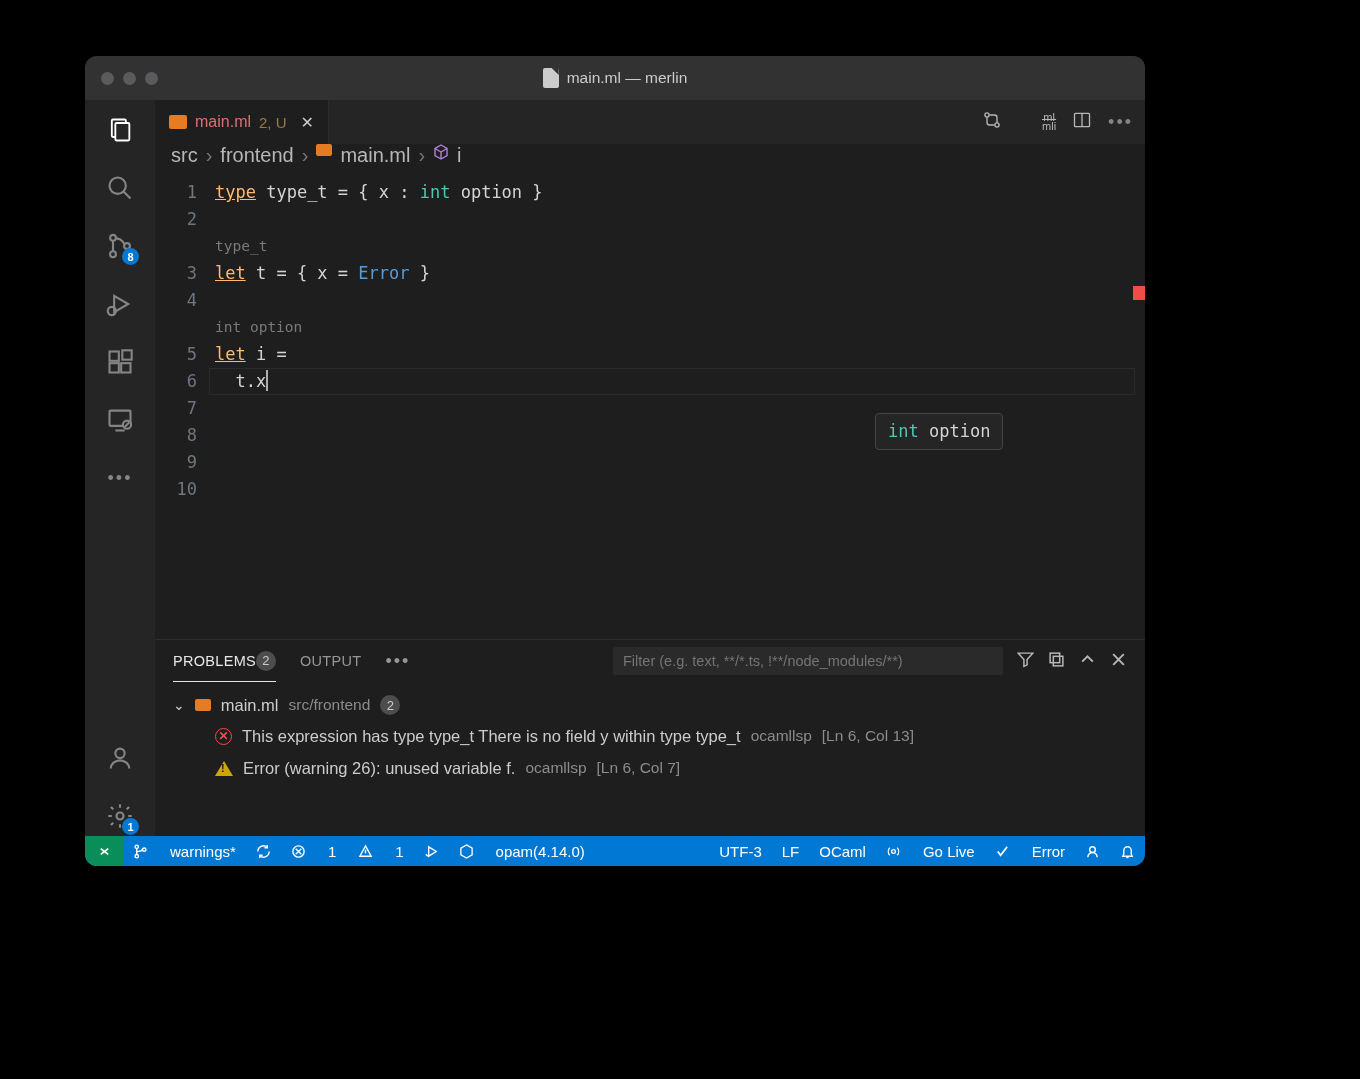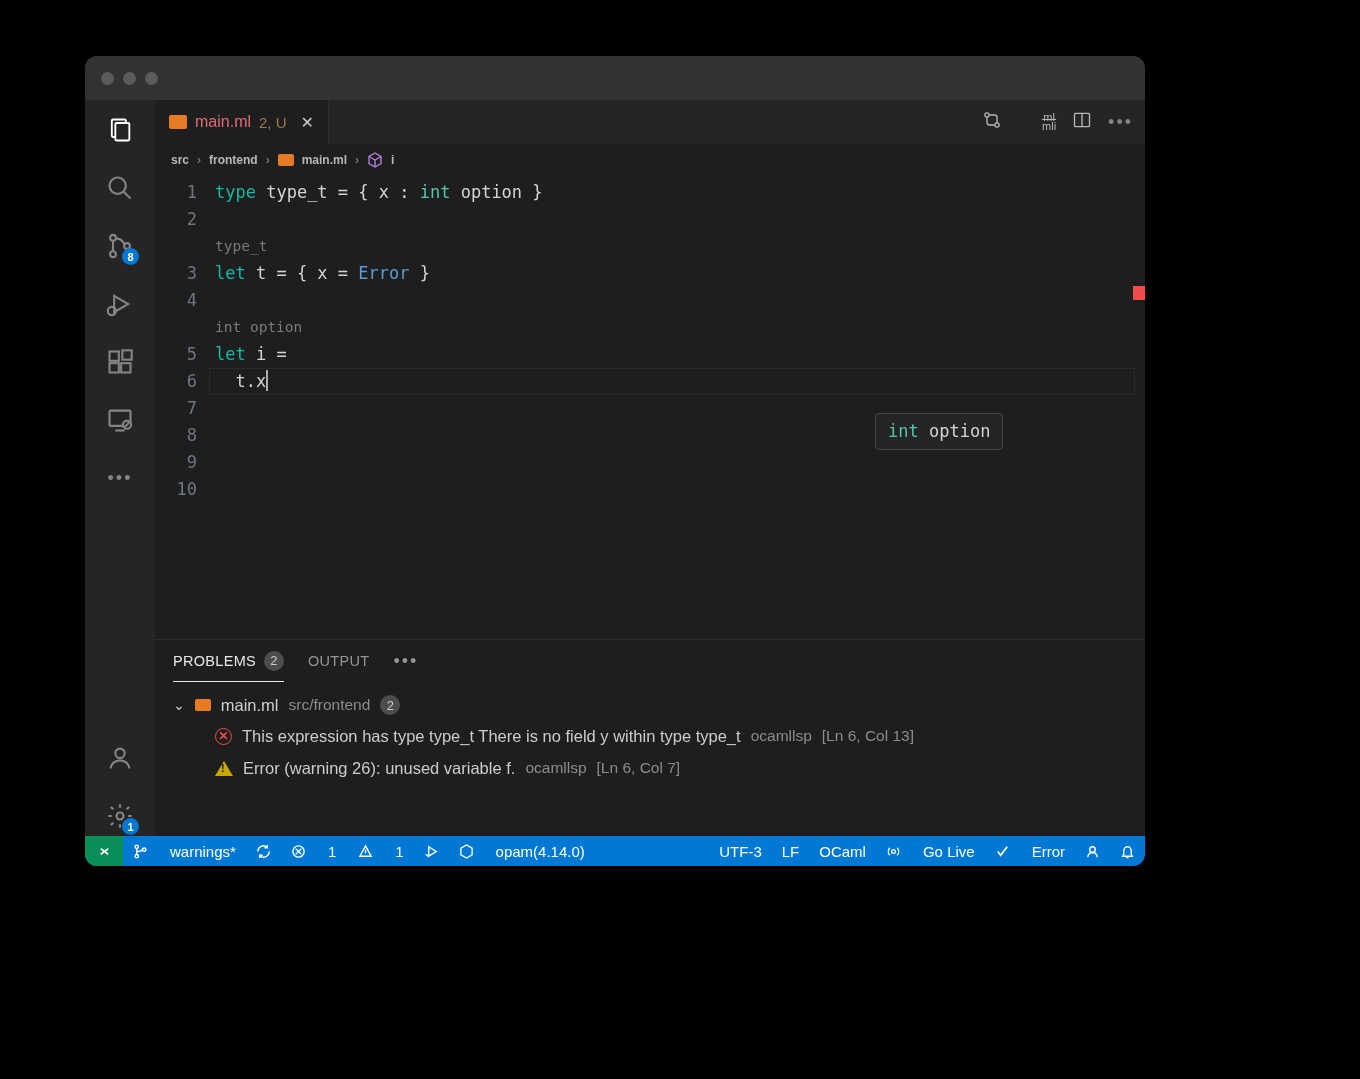--- a/index.html
+++ b/index.html
@@ -36,47 +36,47 @@
   .tabrow { height: 44px; background: #252526; display: flex; align-items: stretch; }
   .tab { display: flex; align-items: center; gap: 8px; padding: 0 14px; background: #1e1e1e; border-right: 1px solid #2d2d2d; color: #ccc; font-size: 16px; }
   .ocaml-ic { width: 18px; height: 14px; background: #e57c23; border-radius: 2px; }
   .tab .fname { color: #e06c75; }
   .tab .meta { color: #9b7a4a; font-size: 15px; }
   .tab .close { color: #ccc; font-size: 16px; padding-left: 6px; }
   .tab-actions { margin-left: auto; display: flex; align-items: center; gap: 16px; padding-right: 12px; color: #b7b7b7; }
   .tab-actions svg { width: 20px; height: 20px; }
   .mlmli { font-size: 11px; line-height: 9px; text-align: center; margin-left: 24px; }
   
-  .crumbs { height: 32px; display: flex; align-items: center; gap: 8px; padding: 0 16px; font-size: 12px; color: #b7b7b7; font-weight: bold; }
+  .crumbs { height: 32px; display: flex; gap: 8px; padding: 0 16px; font-size: 20px; color: #b7b7b7; }
   .crumbs .sep { color: #777; }
   .sym-ic { width: 16px; height: 16px; display:inline-flex; align-items:center; justify-content:center; }
   .sym-ic svg { width:16px; height:16px; }
   
   .editor { flex: 1; position: relative; font-family: Menlo, Consolas, monospace; font-size: 17px; line-height: 27px; overflow: hidden; }
   .editor-inner { position: absolute; inset: 0; display: flex; }
   .gutter { width: 60px; text-align: right; padding-right: 18px; color: #6e7681; padding-top: 3px; }
   .gutter div { height: 27px; }
   .code { flex: 1; padding-top: 3px; color: #d4d4d4; position: relative; }
   .codeline { height: 27px; white-space: pre; position: relative; }
-  .kw { color: #14b8a6; }
+  .kw { color: #fdba74; text-decoration: underline; }
   .ty { color: #4ec9b0; }
   .const { color: #569cd6; }
   .fn { color: #4ec9b0; }
   .ghost { color: #7a7a7a; font-size: 14.5px; }
   .bulb { color: #f3c623; font-size: 16px; position: relative; top: -1px; }
   .err-squig { text-decoration: underline wavy #f14c4c; text-decoration-thickness: 1.5px; text-underline-offset: 2px; }
   .warn-squig { text-decoration: underline wavy #cca700; text-decoration-thickness: 1.5px; text-underline-offset: 2px; }
   .cursor-caret { display:inline-block; width:1.5px; height:21px; background:#aeafad; vertical-align: -4px; }
   .hover-box { position: absolute; background: #252526; border: 1px solid #454545; border-radius: 4px; padding: 4px 12px; font-size: 17px; white-space: nowrap; }
   .line-hl { position:absolute; left:-6px; right:10px; top:0; height:27px; border:1px solid #2a2a2a; pointer-events:none;}
   .minimap-err { position:absolute; right:0; top:110px; width:12px; height:14px; background:#f14c4c; }
   
   .panel { height: 197px; border-top: 1px solid #2d2d2d; background: #1e1e1e; display: flex; flex-direction: column; }
   .panel-tabs { height: 42px; display: flex; align-items: center; padding: 0 18px; gap: 24px; position: relative; }
-  .ptab { color: #969696; font-size: 14.5px; letter-spacing: 0.3px; display: flex; align-items: center; gap: 8px; height: 100%; cursor:pointer; }
+  .ptab { color: #969696; font-size: 14.5px; letter-spacing: 0.3px; display: flex; align-items: center; height: 100%; cursor:pointer; }
   .ptab.active { color: #e7e7e7; border-bottom: 1.5px solid #e7e7e7; }
   .pill { background: #4d4d4d; color: #ccc; border-radius: 10px; min-width: 20px; height: 20px; display: inline-flex; align-items: center; justify-content: center; font-size: 13px; padding: 0 6px;}
   .panel-right { margin-left: auto; display: flex; align-items: center; gap: 14px; color: #b7b7b7; }
   .filter-input { background: #2a2a2a; border: none; color: #ccc; font-size: 14.5px; padding: 6px 10px; width: 390px; border-radius: 2px; outline: none; }
   .panel-right svg { width: 17px; height: 17px; }
   .panel-body { flex: 1; padding: 8px 18px; font-size: 16.5px; color: #ccc; overflow: hidden; }
   .file-row { display: flex; align-items: center; gap: 10px; height: 30px; }
   .chev { color: #ccc; font-size: 14px;}
   .subpath { color: #8c8c8c; font-size: 15.5px; }
   .prob-row { display: flex; align-items: center; gap: 10px; padding-left: 42px; height: 32px; }
@@ -95,20 +95,24 @@
 </head>
 <body>
 
 <div class="window">
 
   <div class="titlebar">
     <div class="traffic">
       <div class="dot"></div>
       <div class="dot"></div>
       <div class="dot"></div>
+    </div>
+    <div class="title-center">
+      <span class="file-ic"></span>
+      <span>main.ml — merlin</span>
     </div>
   </div>
 
   <div class="body">
 
     <div class="actbar">
       <div class="act-item active">
         <svg viewBox="0 0 24 24" fill="none" stroke="currentColor" stroke-width="1.6">
             <rect x="5" y="3" width="12" height="15" rx="1"></rect>
             <rect x="8" y="6" width="12" height="15" rx="1" fill="#252526"></rect>
@@ -252,20 +256,37 @@
       <div class="panel">
         <div class="panel-tabs">
           <div class="ptab active">
             <span>PROBLEMS</span>
             <span class="pill">2</span>
           </div>
           <div class="ptab">
             <span>OUTPUT</span>
           </div>
           <span class="dots3" style="color:#969696">•••</span>
+          <div class="panel-right">
+            <input class="filter-input" placeholder="Filter (e.g. text, **/*.ts, !**/node_modules/**)" style="">
+            <span><svg viewBox="0 0 16 16" fill="none" stroke="currentColor" stroke-width="1.4">
+                  <path d="M1 2h14l-5.5 6v5l-3 1.5V8z"></path>
+                </svg></span>
+            <span><svg viewBox="0 0 16 16" fill="none" stroke="currentColor" stroke-width="1.4">
+                  <rect x="2" y="2" width="9" height="9"></rect>
+                  <rect x="5" y="5" width="9" height="9"></rect>
+                </svg></span>
+            <span><svg viewBox="0 0 16 16" fill="none" stroke="currentColor" stroke-width="1.8">
+                  <path d="M3 10l5-5 5 5"></path>
+                </svg></span>
+            <span><svg viewBox="0 0 16 16" fill="none" stroke="currentColor" stroke-width="1.8">
+                  <line x1="3" y1="3" x2="13" y2="13"></line>
+                  <line x1="13" y1="3" x2="3" y2="13"></line>
+                </svg></span>
+          </div>
         </div>
         <div class="panel-body">
           <div class="file-row">
             <span class="chev">⌄</span>
             <span class="ocaml-ic" style="width:16px;height:12px"></span>
             <span>main.ml</span>
             <span class="subpath">src/frontend</span>
             <span class="pill">2</span>
           </div>
           <div class="prob-row">

